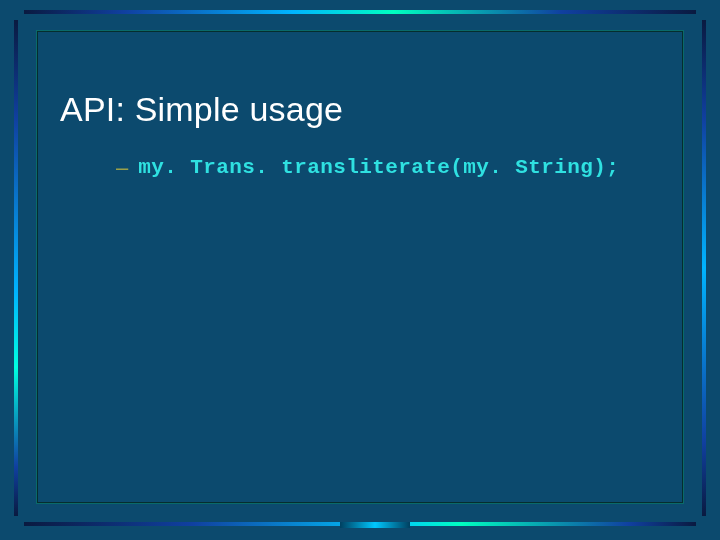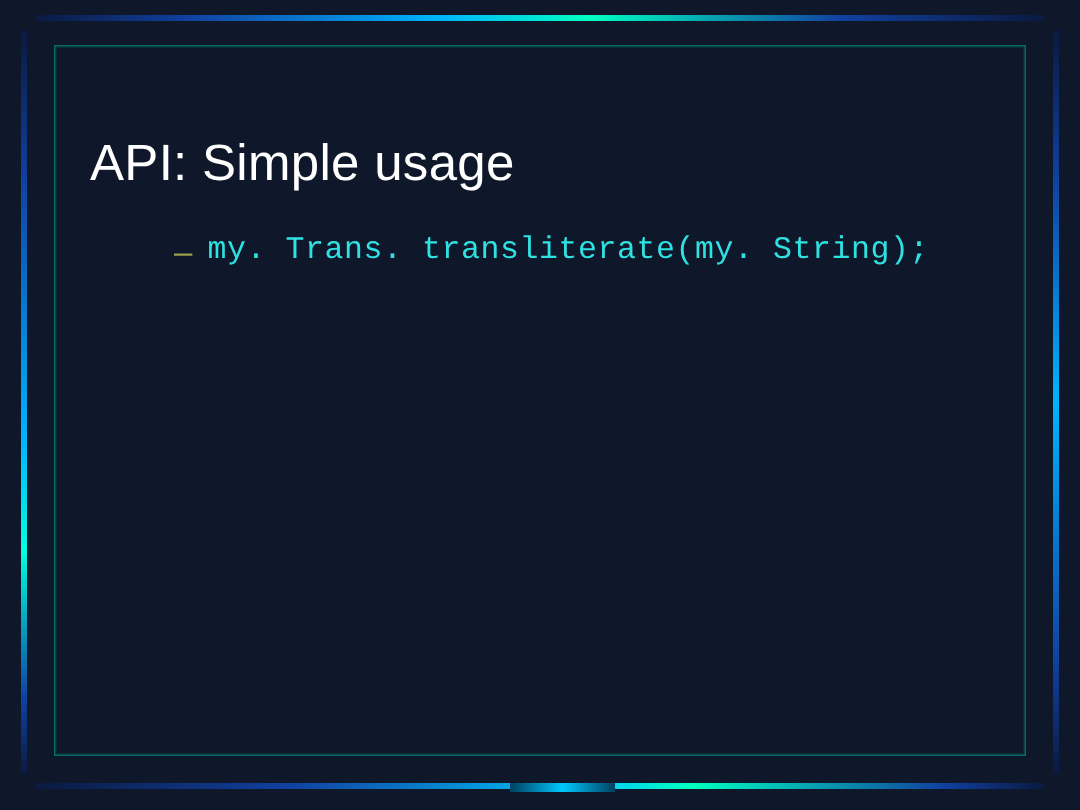--- a/index.html
+++ b/index.html
@@ -8,21 +8,21 @@
     width: 720px;
     height: 540px;
     background: #000;
     font-family: Arial, Helvetica, sans-serif;
     overflow: hidden;
   }
   .slide {
     position: relative;
     width: 720px;
     height: 540px;
-    background: #0f172a;
+    background: #0c4a6e;
   }
 
   
   .frame-outer {
     position: absolute;
     left: 14px;
     top: 10px;
     right: 14px;
     bottom: 14px;
     pointer-events: none;
@@ -150,20 +150,21 @@
     color: #9aa04a;
     margin-right: 10px;
     line-height: 26px;
   }
   .sub-text {
     font-family: "Courier New", Courier, monospace;
     font-size: 21px;
     color: #2fe1e1;
     letter-spacing: 0.4px;
     line-height: 26px;
+    font-weight: bold;
   }
 </style>
 </head>
 <body>
 
 <div class="slide">
 
   <div class="frame-outer">
     <div class="bar-top"></div>
     <div class="bar-bottom"></div>

